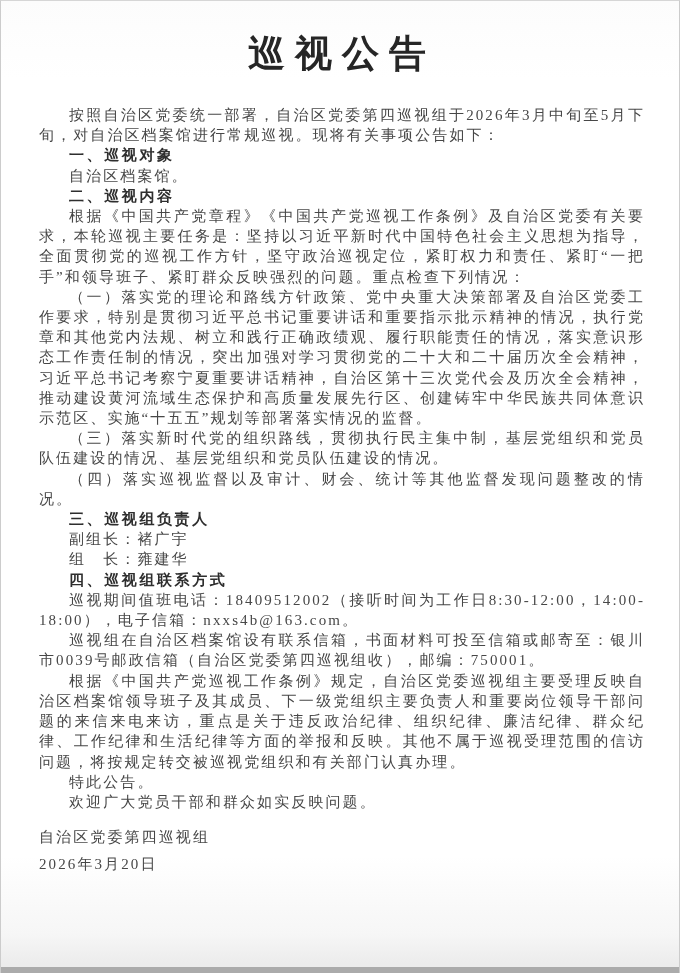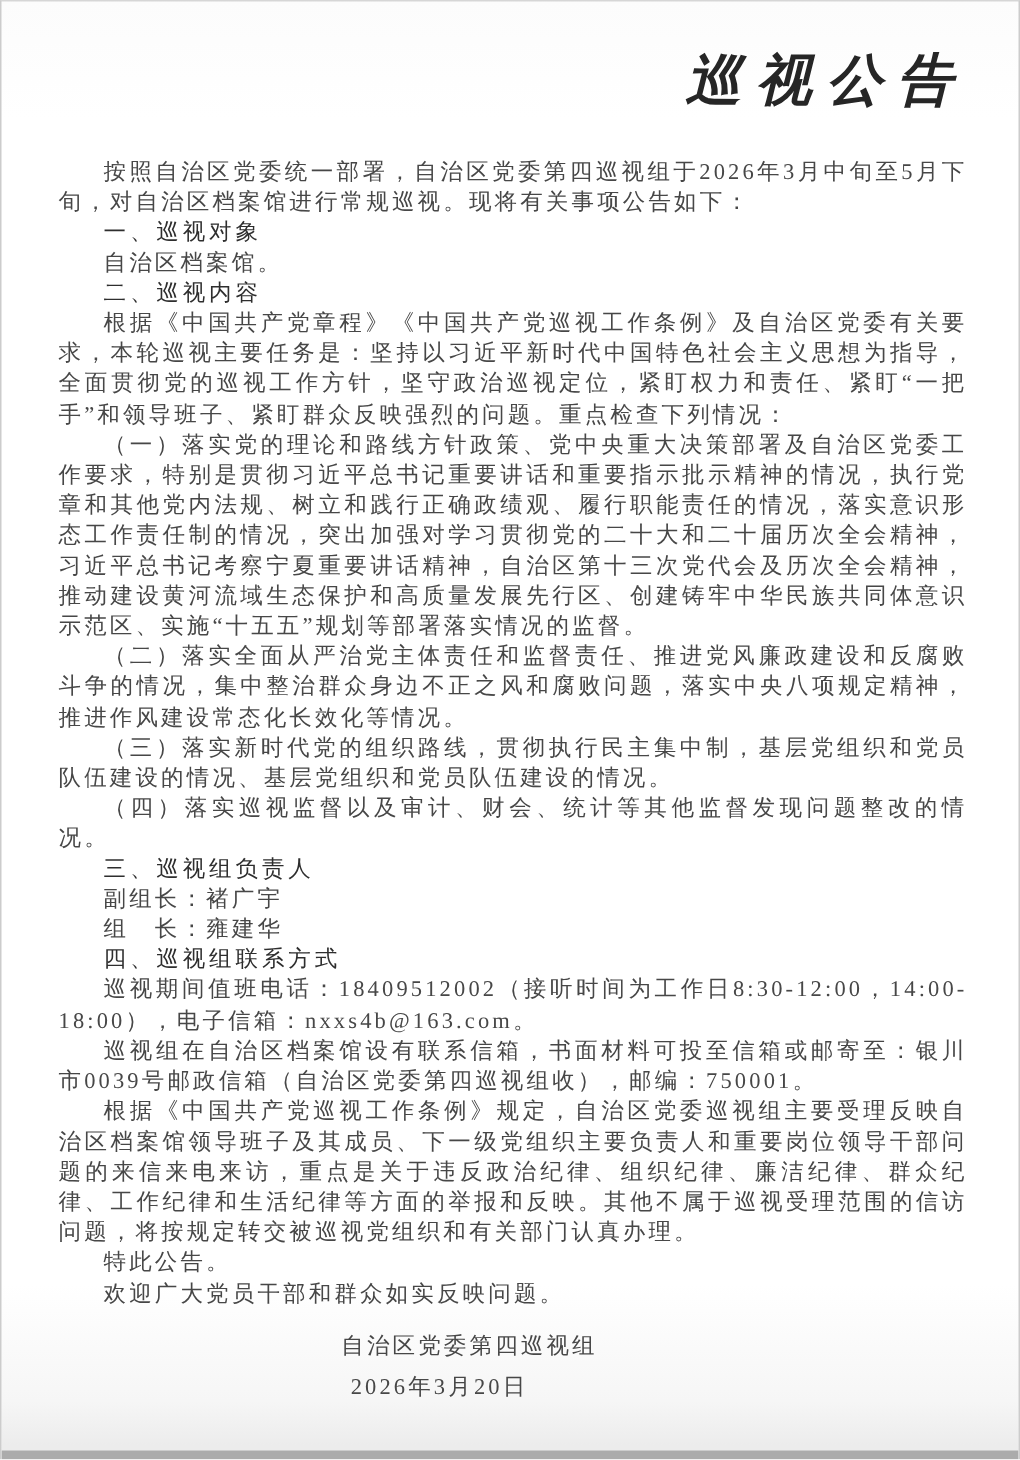--- a/index.html
+++ b/index.html
@@ -26,51 +26,50 @@
     bottom: 0;
     width: 100%;
     height: 6px;
     background: #ababab;
   }
   .content {
     padding: 16px 34px 0 38px;
   }
   h1.doc-title {
     margin: 12px 0 26px 0;
-    text-align: right;
+    text-align: center;
     font-size: 37px;
     font-weight: bold;
     letter-spacing: 10px;
     color: #262626;
-    font-style: italic;
   }
   .body-text {
     font-size: 15px;
     line-height: 20.2px;
     letter-spacing: 2.1px;
     color: #474747;
     text-align: justify;
   }
   .body-text p {
     margin: 0;
     padding: 0;
     text-indent: 2em;
   }
   .body-text p.heading {
     font-family: "Liberation Sans", "DejaVu Sans", sans-serif;
-    font-weight: normal;
+    font-weight: bold;
     color: #2e2e2e;
     letter-spacing: 2.6px;
   }
   .signature {
     margin-top: 15px;
   }
   .signature p {
     text-indent: 0;
-    text-align: center;
+    text-align: left;
   }
   .signature .sig-org {
     padding-right: 58px;
   }
   .signature .sig-date {
     margin-top: 7px;
     padding-right: 98px;
   }
 </style>
 </head>
@@ -84,21 +83,20 @@
     <div class="body-text">
 
       <p class="para">按照自治区党委统一部署，自治区党委第四巡视组于2026年3月中旬至5月下旬，对自治区档案馆进行常规巡视。现将有关事项公告如下：</p>
 
       <p class="heading">一、巡视对象</p>
       <p class="para">自治区档案馆。</p>
 
       <p class="heading">二、巡视内容</p>
       <p class="para">根据《中国共产党章程》《中国共产党巡视工作条例》及自治区党委有关要求，本轮巡视主要任务是：坚持以习近平新时代中国特色社会主义思想为指导，全面贯彻党的巡视工作方针，坚守政治巡视定位，紧盯权力和责任、紧盯“一把手”和领导班子、紧盯群众反映强烈的问题。重点检查下列情况：</p>
       <p class="para">（一）落实党的理论和路线方针政策、党中央重大决策部署及自治区党委工作要求，特别是贯彻习近平总书记重要讲话和重要指示批示精神的情况，执行党章和其他党内法规、树立和践行正确政绩观、履行职能责任的情况，落实意识形态工作责任制的情况，突出加强对学习贯彻党的二十大和二十届历次全会精神，习近平总书记考察宁夏重要讲话精神，自治区第十三次党代会及历次全会精神，推动建设黄河流域生态保护和高质量发展先行区、创建铸牢中华民族共同体意识示范区、实施“十五五”规划等部署落实情况的监督。</p>
-      <p class="para">（二）落实全面从严治党主体责任和监督责任、推进党风廉政建设和反腐败斗争的情况，集中整治群众身边不正之风和腐败问题，落实中央八项规定精神，推进作风建设常态化长效化等情况。</p>
       <p class="para">（三）落实新时代党的组织路线，贯彻执行民主集中制，基层党组织和党员队伍建设的情况、基层党组织和党员队伍建设的情况。</p>
       <p class="para">（四）落实巡视监督以及审计、财会、统计等其他监督发现问题整改的情况。</p>
 
       <p class="heading">三、巡视组负责人</p>
       <p class="para">副组长：褚广宇</p>
       <p class="para">组　长：雍建华</p>
 
       <p class="heading">四、巡视组联系方式</p>
       <p class="para">巡视期间值班电话：18409512002（接听时间为工作日8:30-12:00，14:00-18:00），电子信箱：nxxs4b@163.com。</p>
       <p class="para">巡视组在自治区档案馆设有联系信箱，书面材料可投至信箱或邮寄至：银川市0039号邮政信箱（自治区党委第四巡视组收），邮编：750001。</p>

